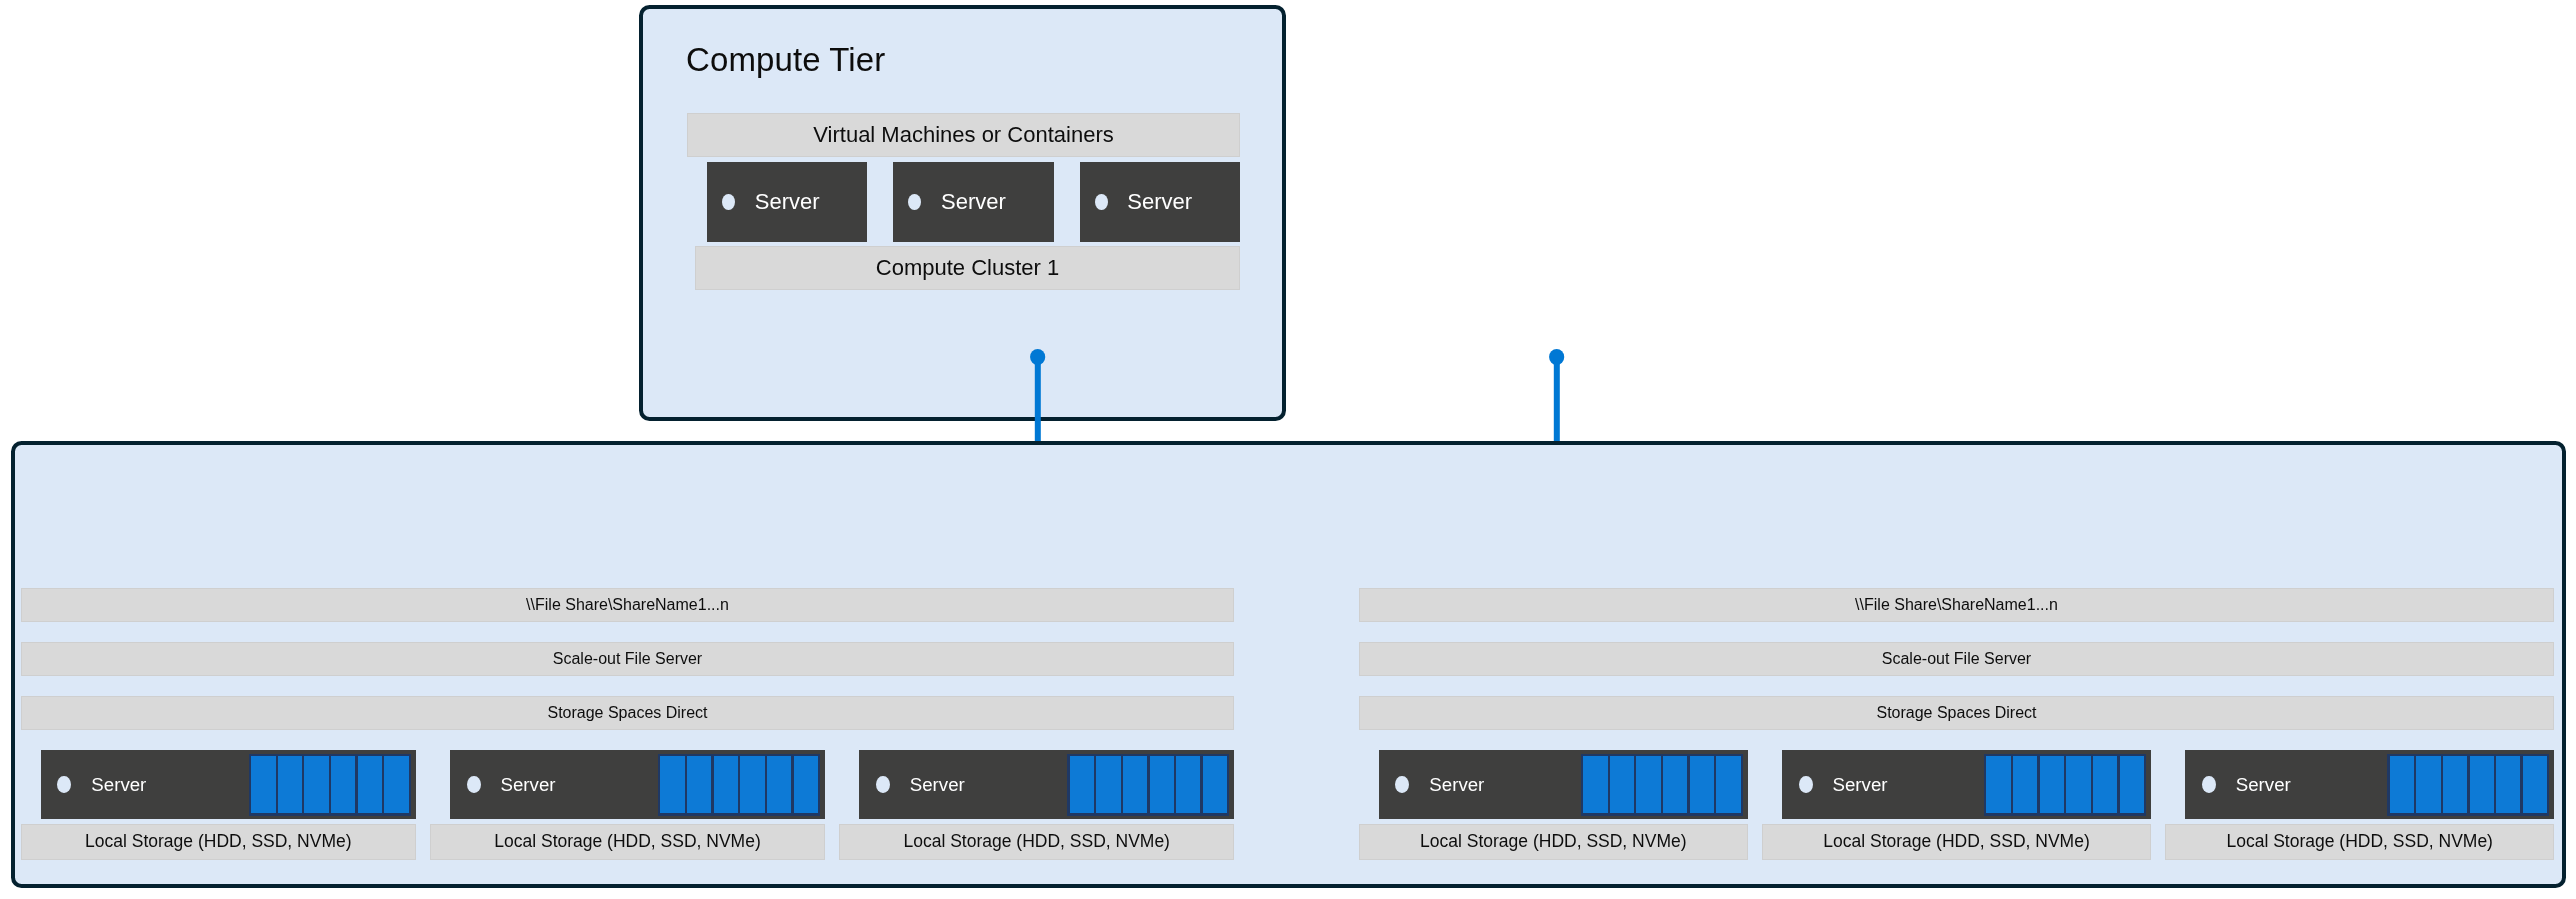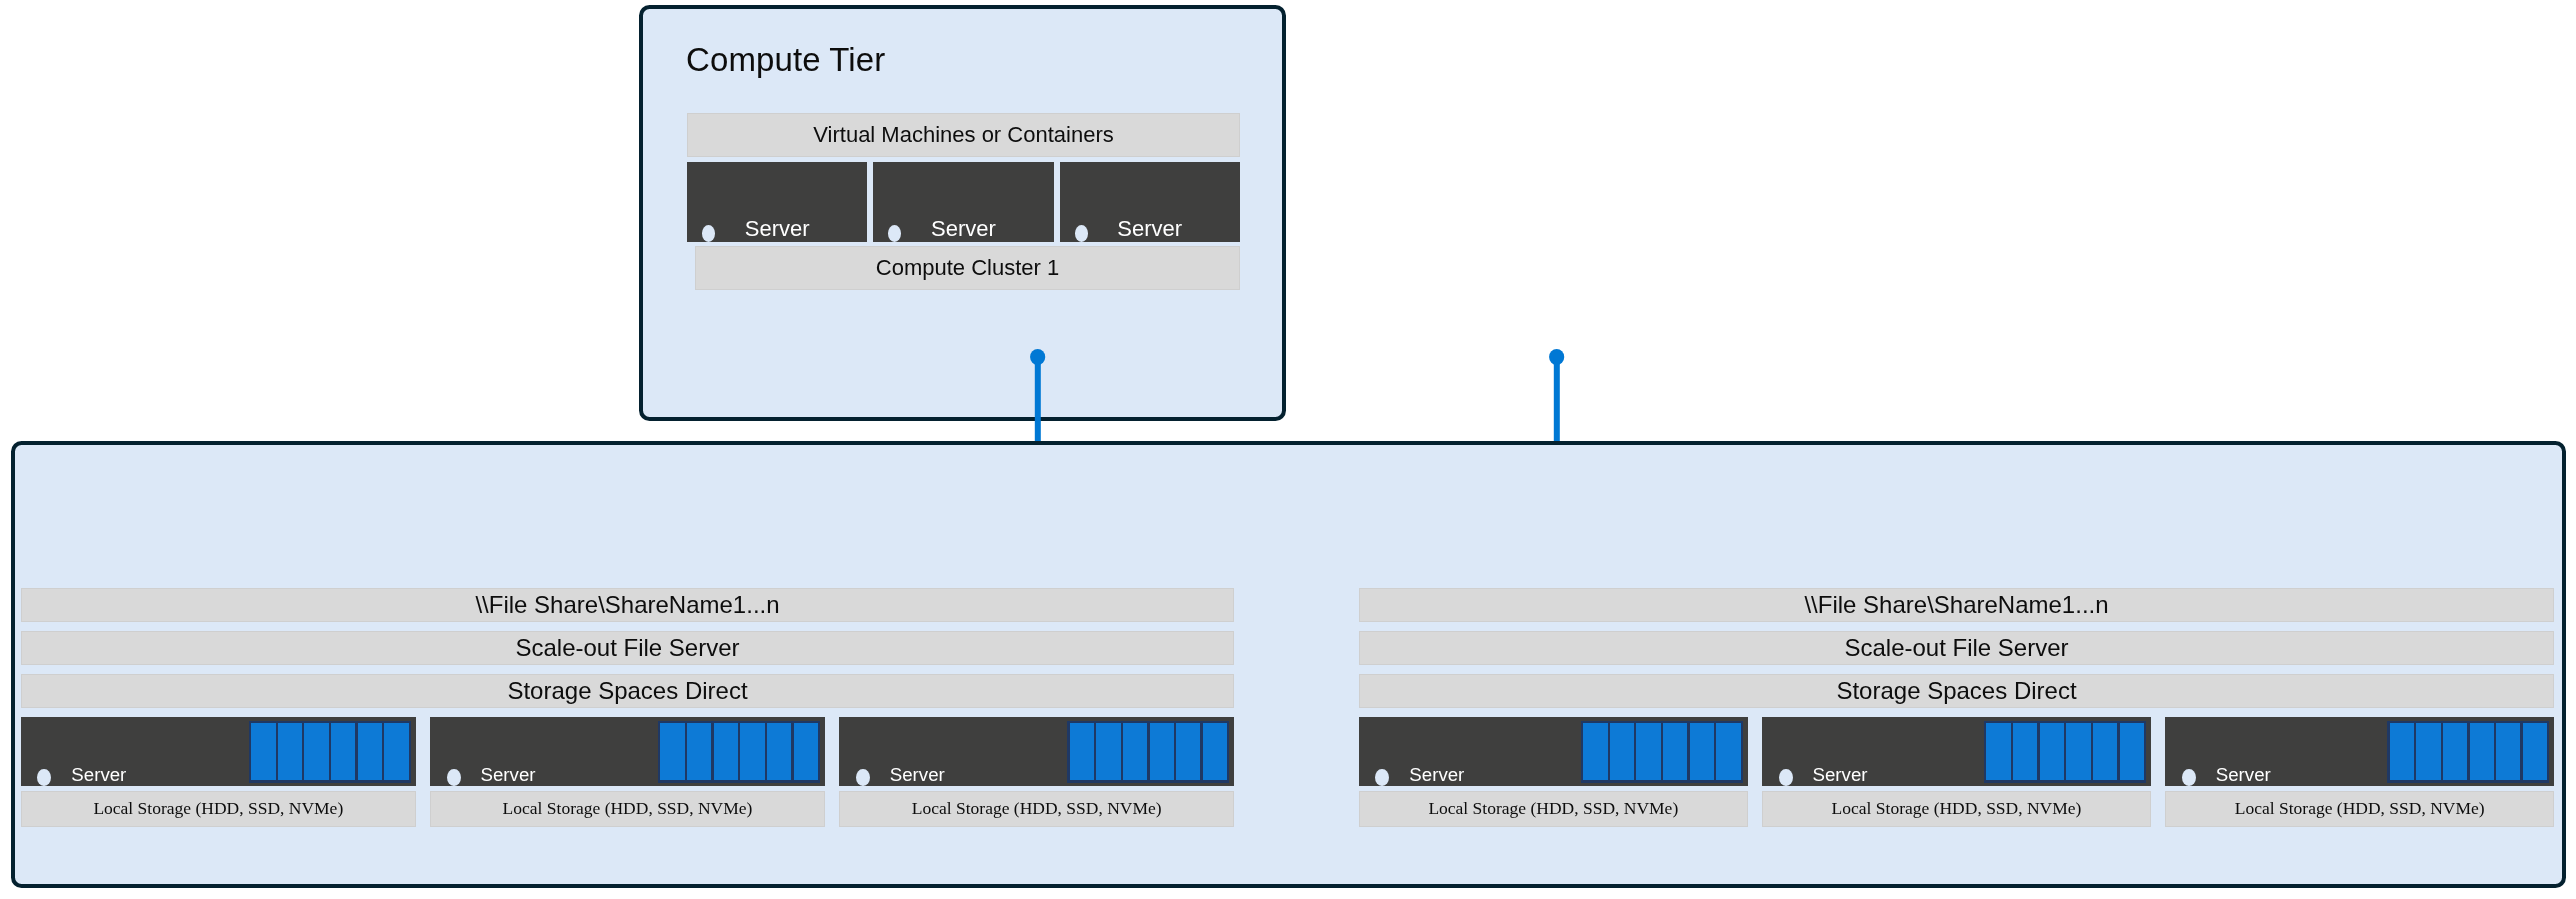--- a/index.html
+++ b/index.html
@@ -44,21 +44,22 @@
   
   #compute-stack { position: absolute; left: 687px; top: 113px; width: 553px; }
   #vm-band { height: 44px; font-size: 22px; text-align: right; }
   #compute-servers { display: flex; gap: 5.8px; margin-top: 4.7px; }
   #cluster-band { height: 44px; font-size: 22px; margin-top: 4.7px; margin-left: 8px; }
 
   .server-box {
     background: #3f3f3e;
     position: relative;
     display: flex;
-    align-items: flex-end;
+    align-items: center;
+    margin-left: 20px;
   }
   .server-led {
     background: #dce8f7;
     border-radius: 50%;
   }
   .server-label { color: #ffffff; white-space: nowrap; }
 
   
   #compute-servers .server-box { flex: 1; height: 80px; }
   #compute-servers .server-led { width: 13px; height: 16.3px; margin-left: 15px; }
@@ -82,21 +83,21 @@
     background: #0078d4;
     left: 50%;
     transform: translateX(-50%);
   }
 
   
   .storage-group { position: absolute; top: 588px; }
   #storage-group-1 { left: 21px; width: 1213px; }
   #storage-group-2 { left: 1359px; width: 1195px; }
 
-  .storage-group .band { height: 34px; font-size: 24px; margin-bottom: 9px; }
+  .storage-group .band { height: 34px; font-size: 16px; margin-bottom: 20px; }
 
   .storage-servers { display: flex; gap: 14.6px; margin-top: 2.9px; }
   .storage-node { flex: 1; }
   .storage-node .server-box {
     height: 69px;
     justify-content: flex-start;
     padding-left: 16.3px;
   }
   .storage-node .server-led { width: 14px; height: 17.5px; flex: 0 0 auto; }
   .storage-node .server-label { font-size: 18.7px; margin-left: 20px; }
@@ -104,21 +105,21 @@
     position: absolute;
     right: 4.7px; top: 3.5px; bottom: 3.5px;
     width: 162px;
     background: #1f3864;
     display: flex;
     gap: 2.3px;
     padding: 2.3px;
   }
   .disk { flex: 1; background: #0d7ad6; }
   .storage-node .band {
-    height: 36px; font-size: 17.5px; margin-top: 4.7px; margin-bottom: 0; font-family: Liberation Serif, serif;
+    height: 36px; font-size: 17.5px; margin-top: 4.7px; margin-bottom: 0;
   }
 </style>
 </head>
 <body>
 
 <div id="canvas">
 
   <div class="tier" id="compute-tier"></div>
 
   <div class="tier-title" style="left:686px; top:41px;">Compute Tier</div>

